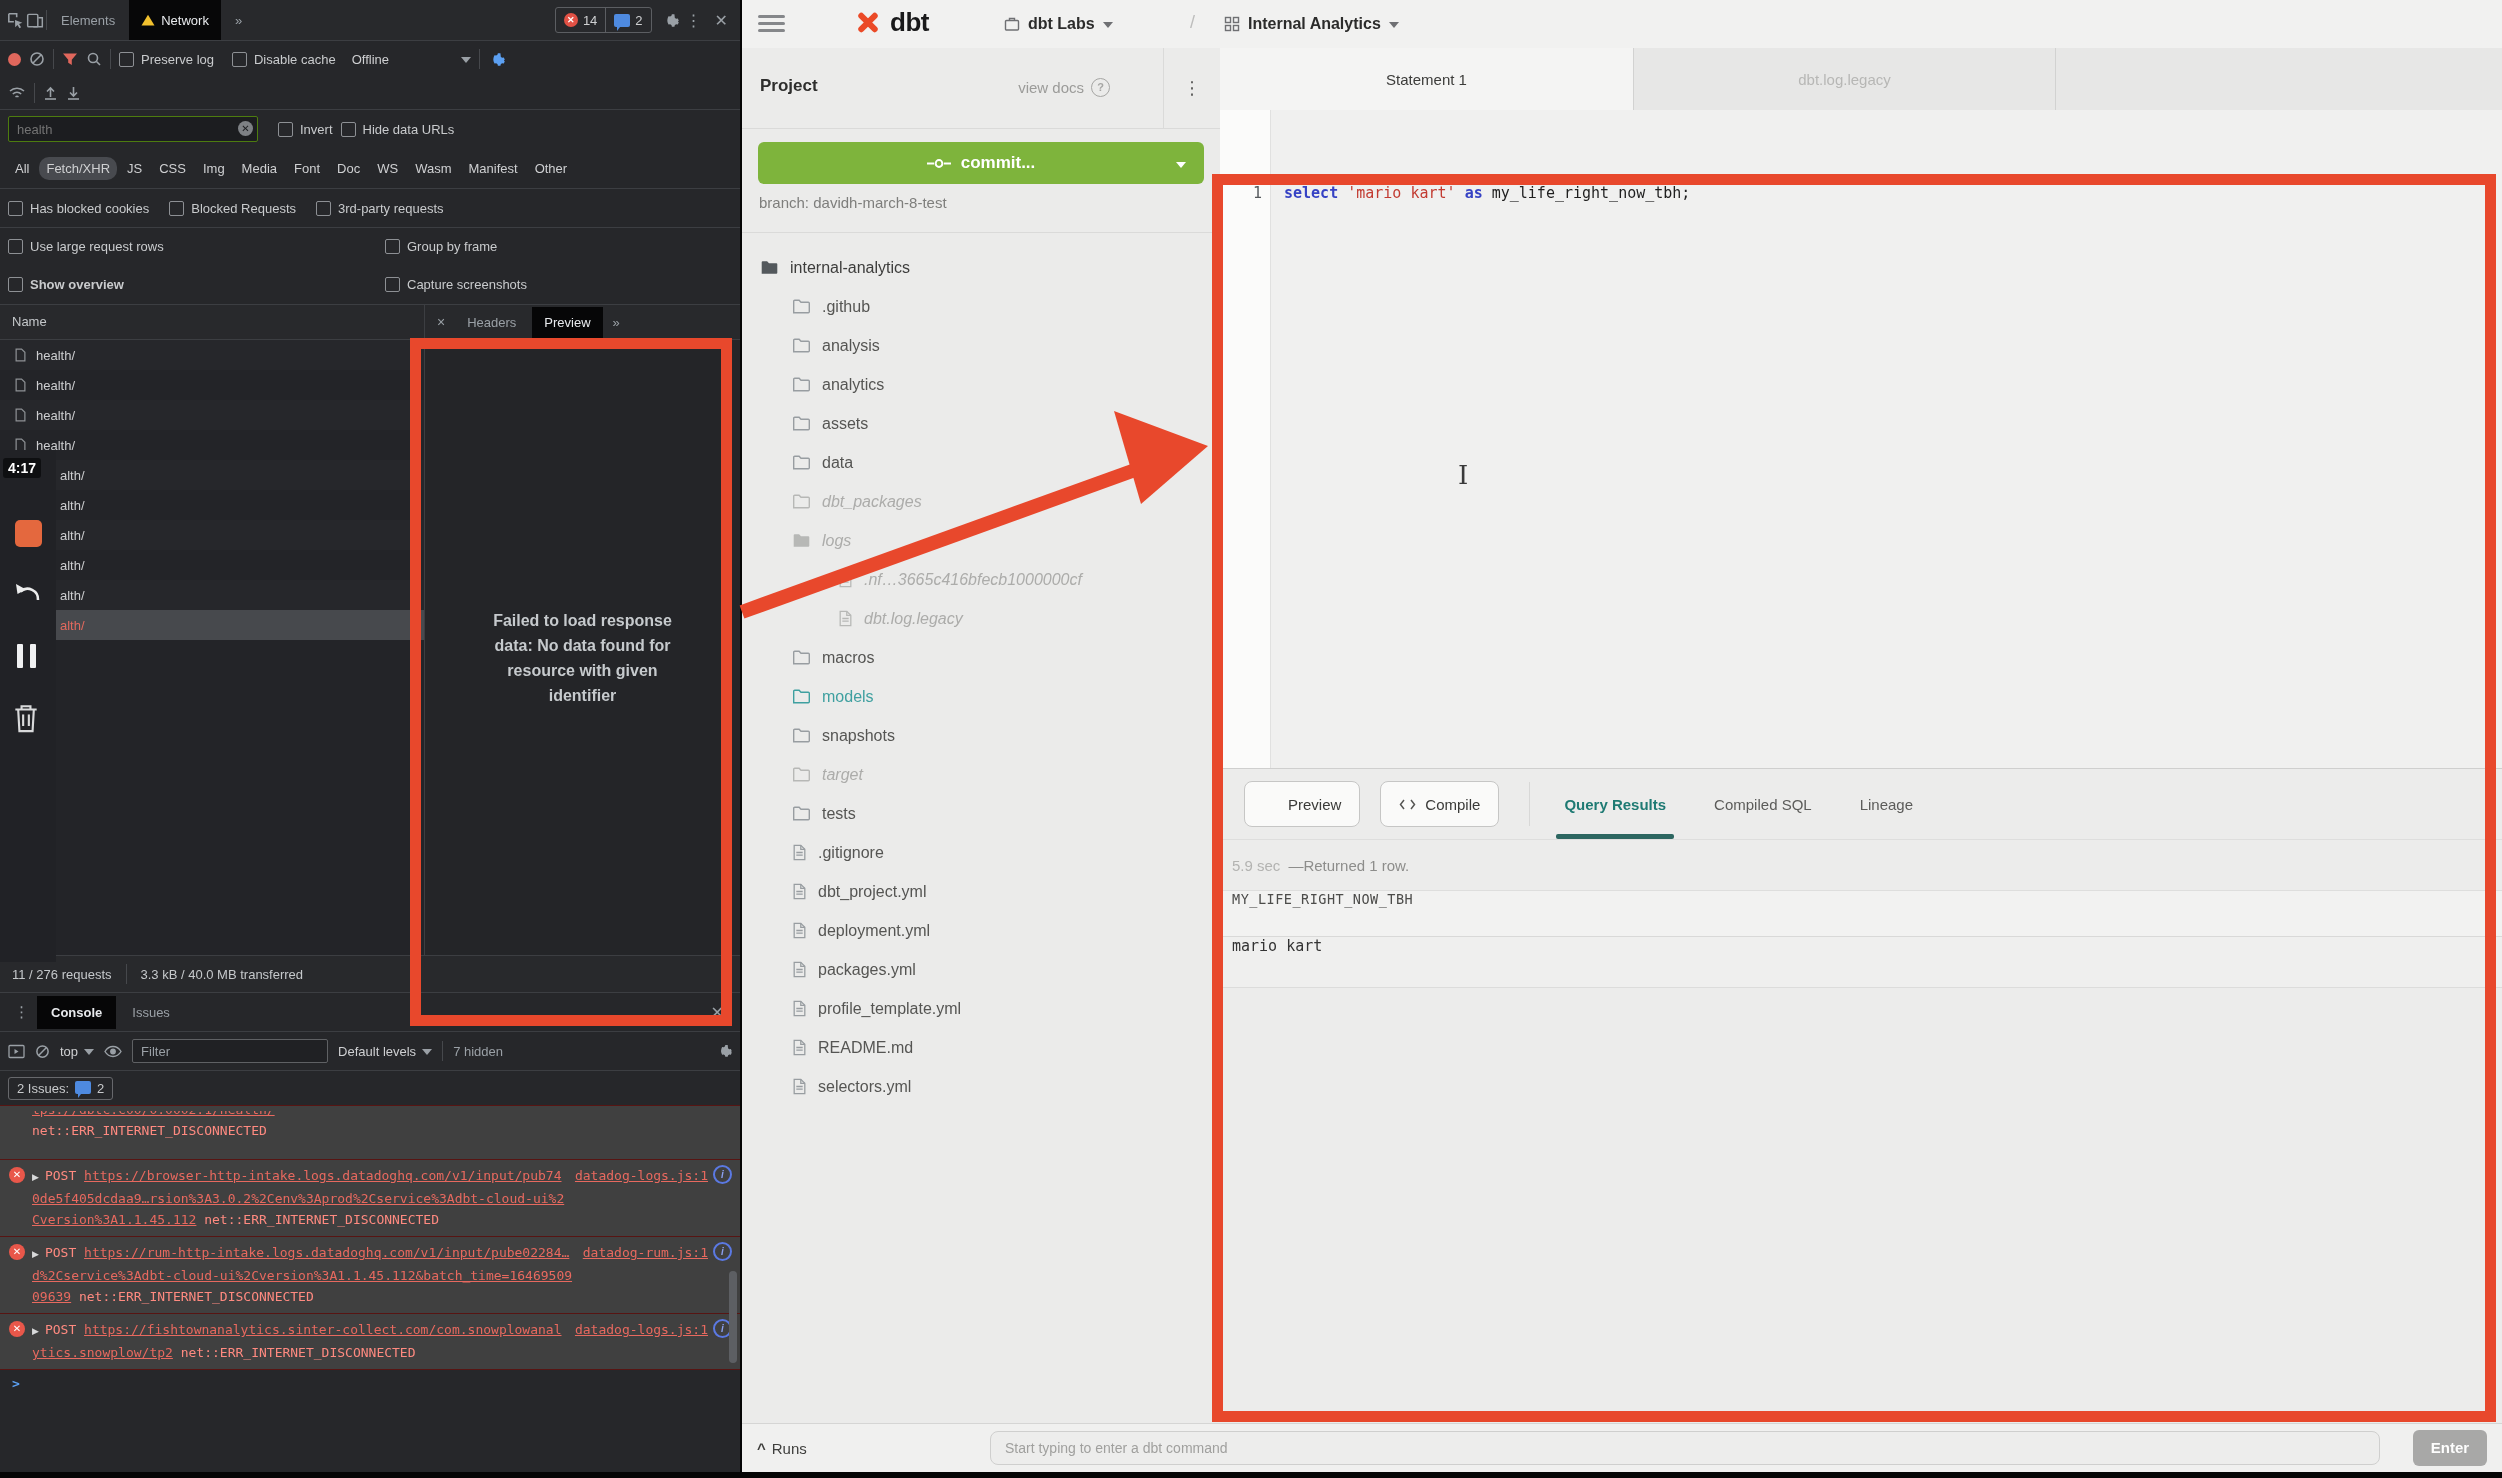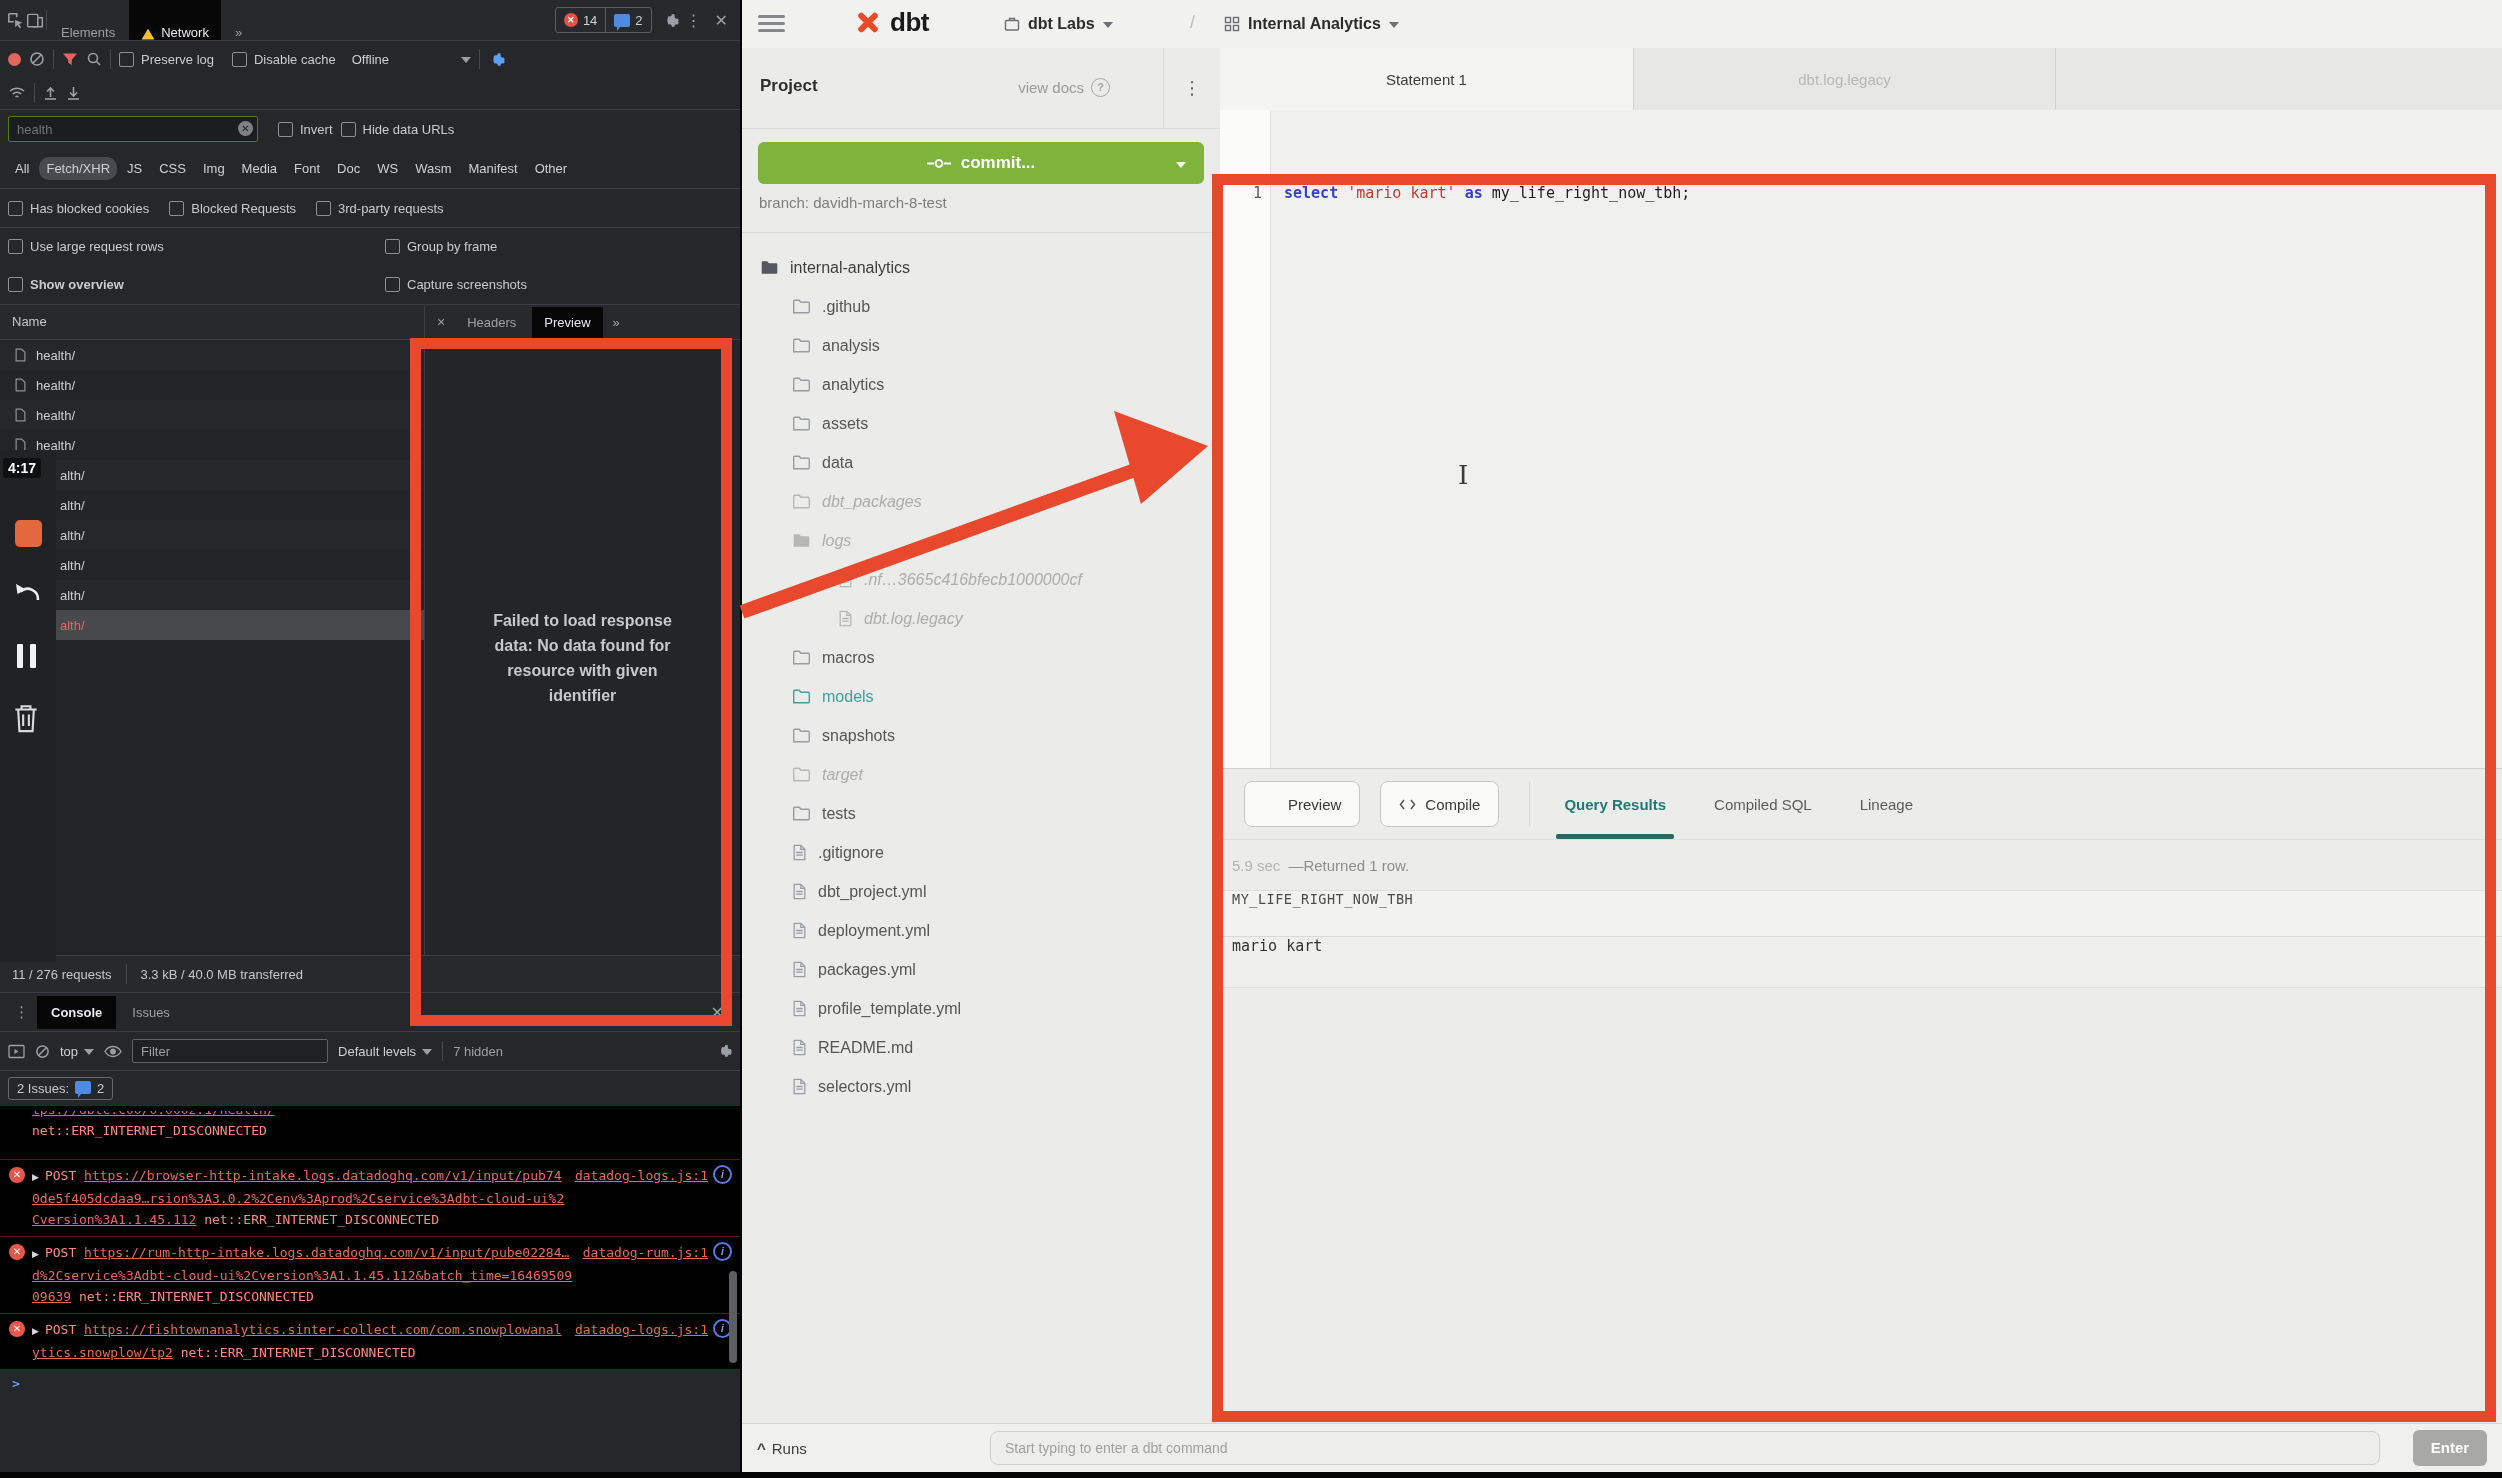--- a/index.html
+++ b/index.html
@@ -11,21 +11,21 @@
   
   #devtools{position:absolute;left:0;top:0;width:740px;height:1472px;background:#26272a;
             color:#cfd0d2;font-size:13px}
   .dt-row{display:flex;align-items:center;padding:0 8px;gap:8px}
   .sep{width:1px;height:20px;background:#46484c;flex:none}
   .dim{color:#9aa0a6}
   .chk{width:13px;height:13px;border:1.5px solid #8d9094;border-radius:2px;flex:none;display:inline-block}
   .chklbl{display:inline-flex;align-items:center;gap:7px;color:#c9cbcd}
 
   .dt-tabbar{height:40px;background:#28292c;border-bottom:1px solid #3c3e42;display:flex;align-items:center;padding:0 6px;gap:2px}
-  .dt-tab{height:100%;display:flex;align-items:flex-end;padding:0 12px;color:#9aa0a6;gap:6px}
+  .dt-tab{height:100%;display:flex;align-items:center;padding:0 12px;color:#9aa0a6;gap:6px}
   .dt-tab.active{background:#070708;color:#e8eaed}
   .badgebox{display:flex;align-items:center;height:24px;border:1px solid #5c5e62;border-radius:3px;margin-left:6px}
   .badgecell{display:flex;align-items:center;gap:5px;padding:0 8px;height:100%}
   .badgecell+.badgecell{border-left:1px solid #5c5e62}
   .errdot{width:14px;height:14px;border-radius:50%;background:#e25145;color:#fff;font-size:9px;line-height:14px;text-align:center;font-weight:bold}
 
   .dt-nettools{height:36px}
   .recdot{width:13px;height:13px;border-radius:50%;background:#e0675c}
   .offline-caret{margin-left:64px}
   .gearblue{color:#5ca0f2}
@@ -67,21 +67,21 @@
   .c-tab{padding:9px 14px;color:#9aa0a6}
   .c-tab.active{background:#060607;color:#e8eaed;font-weight:bold}
   .ctools{height:38px;display:flex;align-items:center;gap:10px;padding:0 8px;border-bottom:1px solid #3c3e42}
   .cfilter input{width:196px;height:24px;box-sizing:border-box;background:#202124;border:1px solid #5f6periods164;border:1px solid #5f6164;
       border-radius:2px;color:#e8eaed;padding:0 8px;font:13px "Liberation Sans",sans-serif;outline:none}
   .cissues{height:34px;display:flex;align-items:center;padding:0 8px;border-bottom:1px solid #3c3e42}
   .cissuechip{display:inline-flex;gap:6px;border:1px solid #67686c;border-radius:3px;padding:3px 8px;color:#c9cbcd}
   .bubble{width:16px;height:13px;background:#4e8ae0;border-radius:2px;position:relative}
   .bubble:after{content:"";position:absolute;left:3px;bottom:-4px;border:4px solid transparent;border-top-color:#4e8ae0;border-left-color:#4e8ae0;border-width:4px 3px}
 
-  .cerr{background:#000000;border-top:1px solid #571513;border-bottom:1px solid #571513;margin-top:-1px;
+  .cerr{background:#404040;border-top:1px solid #571513;border-bottom:1px solid #571513;margin-top:-1px;
         padding:5px 8px 6px 6px;display:flex;font-family:"DejaVu Sans Mono",monospace;font-size:13px;
         color:#ff8a80;line-height:21px}
   .cerr .eicn{width:16px;height:16px;border-radius:50%;background:#e9574a;color:#fff;font-size:10px;text-align:center;
         line-height:16px;margin:2px 7px 0 3px;flex:none;font-family:"Liberation Sans",sans-serif}
   .cerr .body{flex:1;word-break:break-all;min-width:0}
   .cerr .exp{color:#d8d9da;font-size:9px;margin-right:6px;font-family:"Liberation Sans",sans-serif}
   .lnk{color:#e8695f;text-decoration:underline}
   .cerr .src{flex:none;margin-left:8px;white-space:nowrap;display:flex;align-items:flex-start;gap:5px}
   .infoi{width:15px;height:15px;border-radius:50%;border:2px solid #5b79e3;color:#8ba0ef;font-size:10px;line-height:15px;
         text-align:center;font-family:"Liberation Sans",sans-serif;font-style:italic;font-weight:bold}

